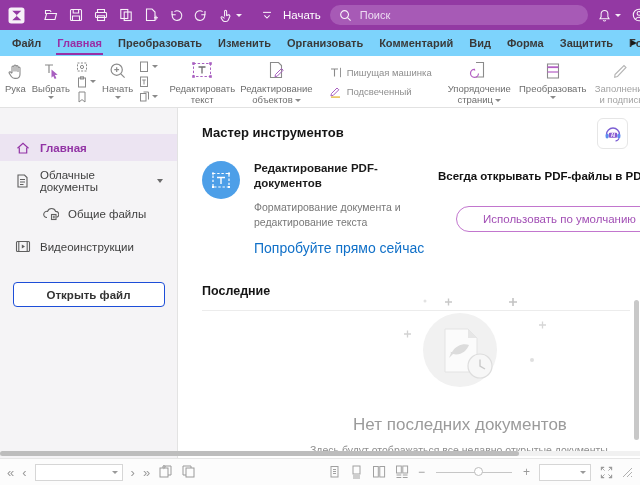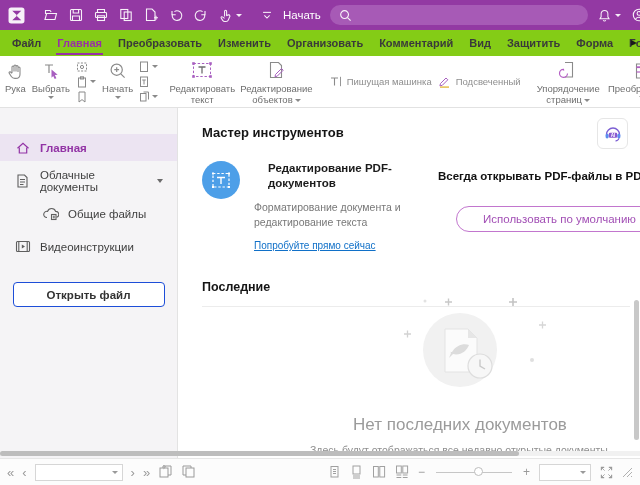--- a/index.html
+++ b/index.html
@@ -17,38 +17,38 @@
   .tb-divider { width:1px; height:13px; background:rgba(255,255,255,.5); }
   .hand-grp, .dd-grp { display:flex; align-items:center; gap:3px; }
   .wcaret { width:0; height:0; border-left:3px solid transparent; border-right:3px solid transparent; border-top:3.5px solid #fff; opacity:.9; }
   .start-tab { color:#fff; font-size:11.5px; white-space:nowrap;text-align:right; }
   .search-box { width:258px; height:20px; background:#A75AB6; border-radius:10px; display:flex; align-items:center; padding:0 9px; gap:6px; flex:0 0 auto; }
   .search-box input { background:transparent; border:none; outline:none; color:#fff; font-size:11px; width:100%; font-family:"Liberation Sans",sans-serif; }
   .search-box input::placeholder { color:#ECDCF2; opacity:1; }
   .right-cluster { margin-left:auto; display:flex; align-items:center; gap:10px; }
 
   
-  .menubar { height:26px; display:flex; align-items:stretch; padding:0 4px; position:relative; background:#84cc16; }
+  .menubar { height:26px; display:flex; align-items:stretch; padding:0 4px; position:relative; background:#7dd3fc; }
   .menu-item { padding:0 8px; font-size:11px; font-weight:700; color:#3A3A3A; display:flex; align-items:center; position:relative; white-space:nowrap; }
   .menu-item.active { color:#982FA5; }
   .menu-item.active::after { content:""; position:absolute; left:7px; right:7px; bottom:1px; height:2px; background:#982FA5; }
   .menu-overflow { position:absolute; right:3px; top:8px; color:#1a1a1a; font-size:8px; }
 
   
   .toolbar { height:52px; border-bottom:1px solid #E2E2E2; display:flex; align-items:stretch; padding:0 2px; }
   .tbtn { display:flex; flex-direction:column; align-items:center; padding:4px 3px 2px; color:#6E6E6E; font-size:9.5px; line-height:1.18; text-align:center; }
   .tbtn .ic { height:21px; display:flex; align-items:center; justify-content:center; margin-bottom:2px; }
   .tbtn.disabled { color:#A3A3A3; }
   .caret { width:0; height:0; border-left:3px solid transparent; border-right:3px solid transparent; border-top:3.5px solid #8A8A8A; display:inline-block; }
   .caret.inline { margin-left:2px; vertical-align:1px; }
   .caret.below { margin-top:2px; }
   .mini-col { display:flex; flex-direction:column; justify-content:center; gap:3px; padding:2px 3px; }
   .mini-item { display:flex; align-items:center; gap:2px; color:#7D7D7D; }
   .tdiv { width:1px; background:#E9E9E9; margin:7px 3px; }
-  .typ-col { display:flex; flex-direction:row; justify-content:center; gap:6px; padding:0 7px; }
+  .typ-col { display:flex; flex-direction:column; justify-content:center; gap:6px; padding:0 7px; }
   .typ-row { display:flex; align-items:center; gap:5px; color:#8E8E8E; font-size:9.5px; white-space:nowrap; }
 
   
   .bodyrow { display:flex; height:350px; }
   .sidebar { width:178px; background:#F5F4F6; border-right:1px solid #E3E3E3; padding-top:26px; flex:0 0 auto; }
   .side-item { height:27px; display:flex; align-items:center; gap:9px; padding:0 14px; font-size:11.5px; color:#3F3F3F; margin-bottom:6px; }
   .side-item.active { background:#ECE4F2; color:#9233A5; font-weight:700; }
   .sic { width:17px; display:flex; justify-content:center; color:#5F5F5F; flex:0 0 auto; }
   .side-item.active .sic { color:#9233A5; }
   .side-caret { margin-left:auto; width:0; height:0; border-left:3.5px solid transparent; border-right:3.5px solid transparent; border-top:4px solid #6b6b6b; }
@@ -56,23 +56,23 @@
   .open-file-btn { display:block; margin:22px auto 0; width:152px; height:25px; background:#fff; border:1px solid #1d4ed8; border-radius:4px; font-weight:700; font-size:11.5px; color:#333; font-family:"Liberation Sans",sans-serif; }
 
   .main { flex:1; position:relative; background:#fff; overflow:hidden; }
   .wizard-header { margin:17px 0 0 24px; display:flex; align-items:baseline; gap:8px; }
   .wizard-title { font-size:13px; font-weight:700; color:#151515; }
   .wizard-subtitle { font-size:10.5px; color:#3D3D3D; }
   .ai-btn { position:absolute; top:10px; right:12px; width:31px; height:31px; border:1px solid #E6E6E6; border-radius:6px; background:#fff; display:flex; align-items:center; justify-content:center; }
 
   .tool-card { margin:21px 0 0 24px; display:flex; gap:14px; width:230px; }
   .card-texts { width:172px; }
-  .card-title { font-size:11.5px; font-weight:700; color:#1B1B1B; line-height:1.3;margin-left:14px; }
+  .card-title { font-size:11.5px; font-weight:700; color:#1B1B1B; line-height:1.3; }
   .card-desc { margin-top:9px; font-size:10.5px; color:#787878; line-height:1.4; }
-  .card-link { display:inline-block; margin-top:11px; font-size:10px; color:#1070C8; text-decoration:underline; cursor:pointer; }
+  .card-link { display:inline-block; margin-top:11px; font-size:14px; color:#1070C8; cursor:pointer; }
 
   .default-prompt { position:absolute; left:260px; top:62px; width:380px; }
   .default-heading { font-size:11.5px; font-weight:700; color:#111; white-space:nowrap; }
   .default-btn { margin:24px 0 0 18px; padding:6px 26px; border:1px solid #C276CE; border-radius:14px; background:#fff; color:#A24FB5; font-size:11.5px; font-family:"Liberation Sans",sans-serif; }
 
   .recent-title { margin:27px 0 0 24px; font-size:12.5px; font-weight:700; color:#151515; }
   .recent-divider { margin:12px 0 0 24px; width:calc(100% - 34px); height:1px; background:#ECECEC; }
 
   .empty-state { position:absolute; left:132px; top:188px; width:300px; text-align:center; }
   .empty-title { font-size:17px; color:#9B9B9B; margin-top:4px; }
@@ -166,20 +166,21 @@
       </svg>
   </span>
   <span class="start-tab">Начать</span>
   <div class="search-box">
     <span class="tico">
       <svg width="13" height="13" viewBox="0 0 14 14" fill="none" stroke="#fff" stroke-width="1.2">
           <circle cx="6" cy="6" r="4.2"></circle>
           <path d="M9.2 9.2 L12.5 12.5"></path>
         </svg>
     </span>
+    <input placeholder="Поиск" style="">
   </div>
   <div class="right-cluster">
     <span class="dd-grp">
       <span class="tico">
         <svg width="15" height="15" viewBox="0 0 16 16" fill="none" stroke="currentColor" stroke-width="1.1">
             <path d="M8 2.6 a3.6 3.6 0 0 1 3.6 3.6 v3.2 l1.2 2 H3.2 l1.2-2 V6.2 A3.6 3.6 0 0 1 8 2.6 Z"></path>
             <path d="M6.7 13 a1.4 1.4 0 0 0 2.6 0"></path>
           </svg>
       </span>
       <span class="wcaret"></span>
@@ -199,22 +200,22 @@
 </div>
 
 <div class="menubar">
   <span class="menu-item">Файл</span>
   <span class="menu-item active">Главная</span>
   <span class="menu-item">Преобразовать</span>
   <span class="menu-item">Изменить</span>
   <span class="menu-item">Организовать</span>
   <span class="menu-item">Комментарий</span>
   <span class="menu-item">Вид</span>
+  <span class="menu-item">Форма</span>
   <span class="menu-item">Защитить</span>
-  <span class="menu-item">Форма</span>
   <span class="menu-item">Foxit eSign</span>
   <span class="menu-overflow">▶</span>
 </div>
 
 <div class="toolbar">
   <div class="tbtn">
     <span class="ic">
       <svg width="20" height="20" viewBox="0 0 20 20" fill="none" stroke="#8A8A8A" stroke-width="1.1">
           <path d="M7 12 V6 a1 1 0 0 1 2 0 V10.5 M9 10.5 V5 a1 1 0 0 1 2 0 V10.5 M11 10.5 V5.6 a1 1 0 0 1 2 0 V11 M13 11 V7 a1 1 0 0 1 2 0 V13.2 c0 2.6-1.6 4.2-4.2 4.2 h-1 c-1.6 0-2.7-.6-3.5-1.9 L4.2 12.1 c-.5-.8.6-1.8 1.4-1.1 L7 12.3"></path>
         </svg>

